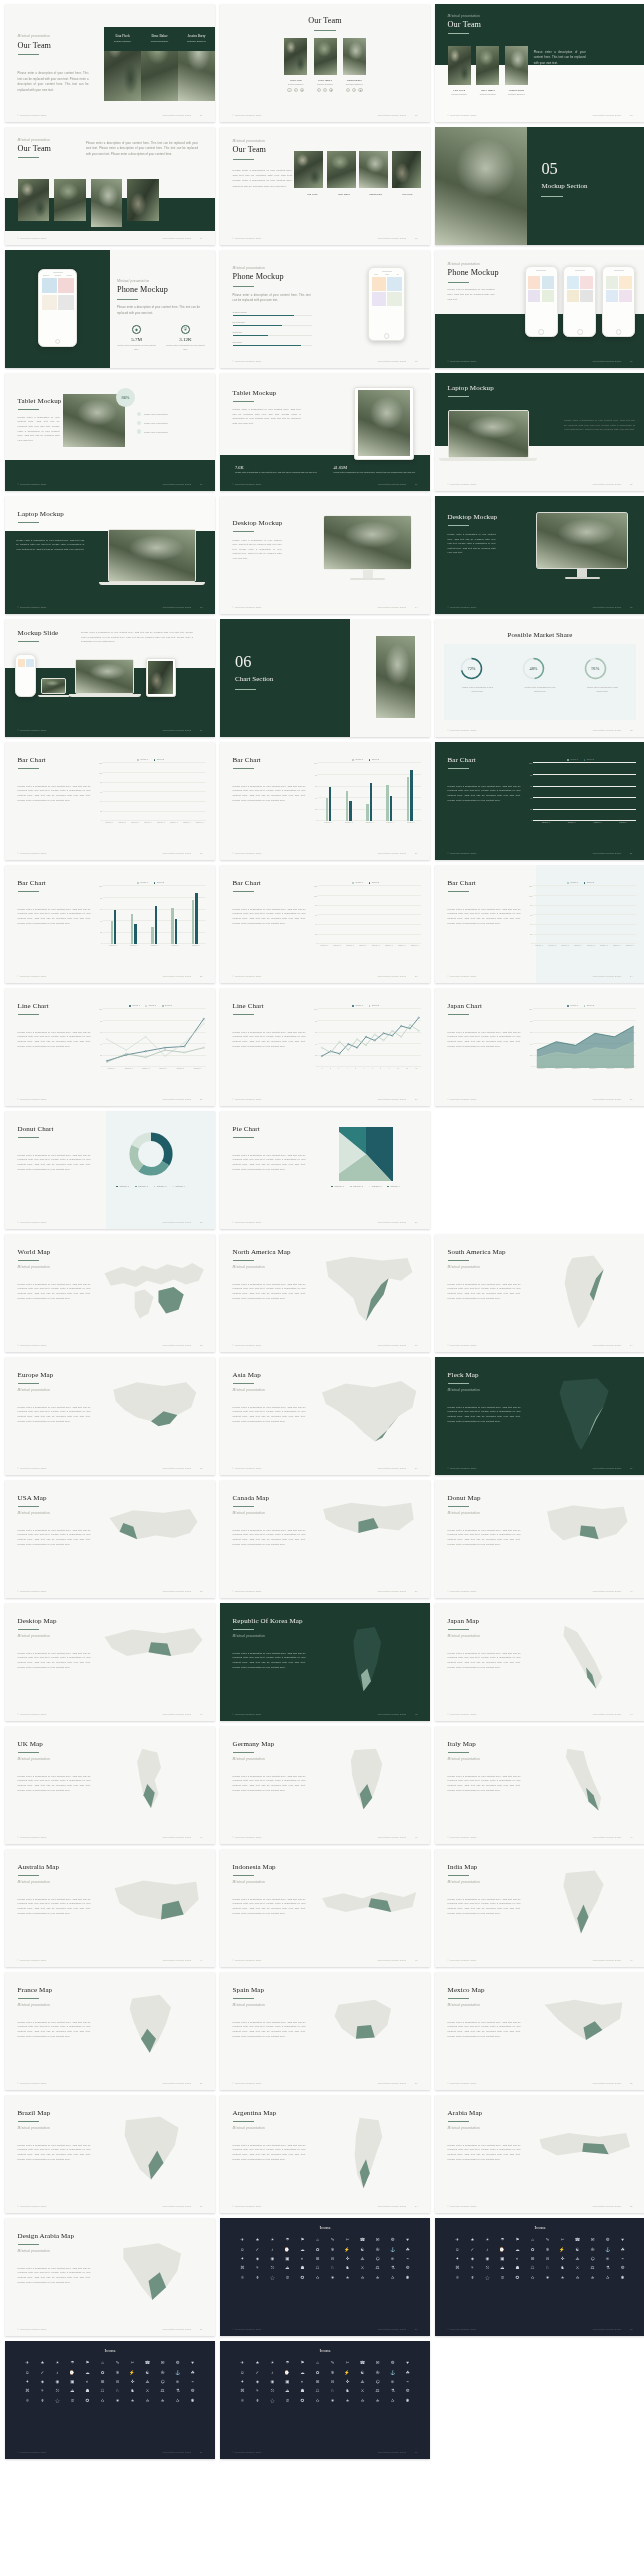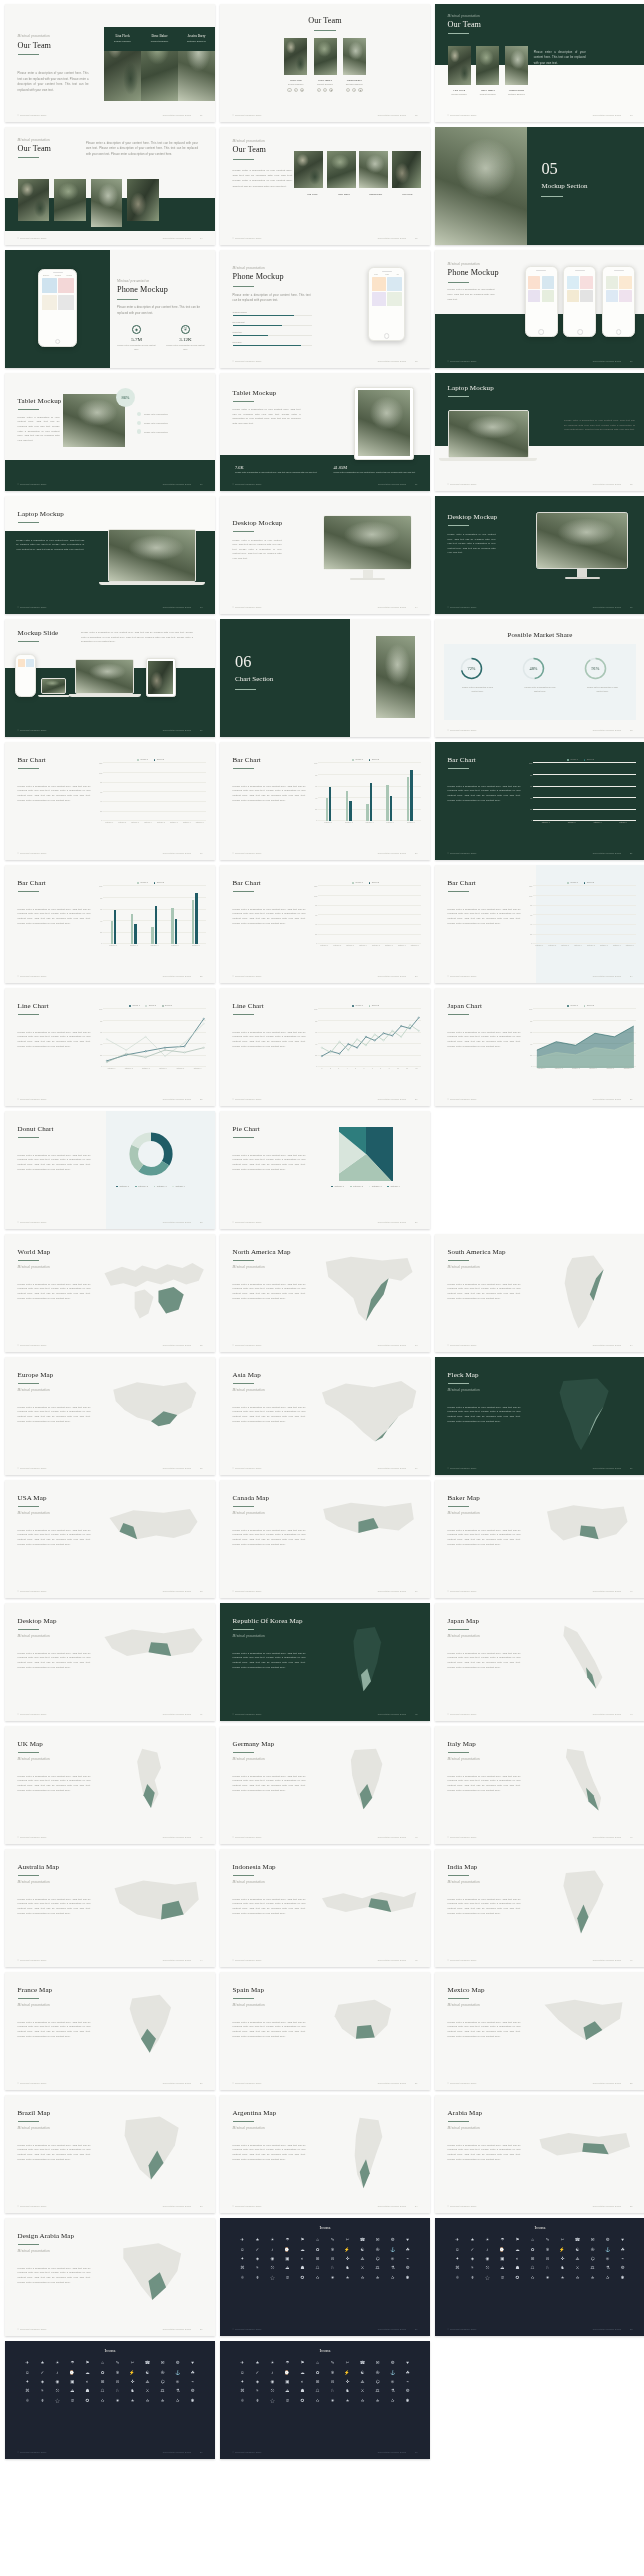--- a/index.html
+++ b/index.html
@@ -1674,21 +1674,21 @@
     <div class="foot">
      <span>© Copyright Company Name</span>
      <span class="rt">
               <span>Presentation Minimal Slides</span>
               <span>39</span>
             </span>
    </div>
   </div>
         <div class="slide ">
     <div class="pad" style="padding-top:14px">
-      <div class="ttl sm" style="">Baker Map</div>
+      <div class="ttl sm" style="">Donut Map</div>
       <div class="rule"></div>
       <div class="eyebrow" style="margin-top:4.4px;">Minimal presentation</div>
       <div class="body" style="margin-top:12.6px;max-width:73px;font-size:2.3px;">Please enter a description of your content here. This text can be replaced with your own text. Please enter a description of your content here. This text can be replaced with your own text. Please enter a description of your content here.</div>
     </div>
     <div class="mapwrap">
       <svg viewBox="0 0 176 132">
         <path d="M30,28 L72,18 L118,24 L152,20 L158,44 L140,64 L112,72 L82,66 L56,74 L36,56 Z" fill="#e4e4df"></path>
         <path d="M82,66 L112,72 L106,52 L84,50 Z" fill="#6f9182"></path>
       </svg>
     </div>

